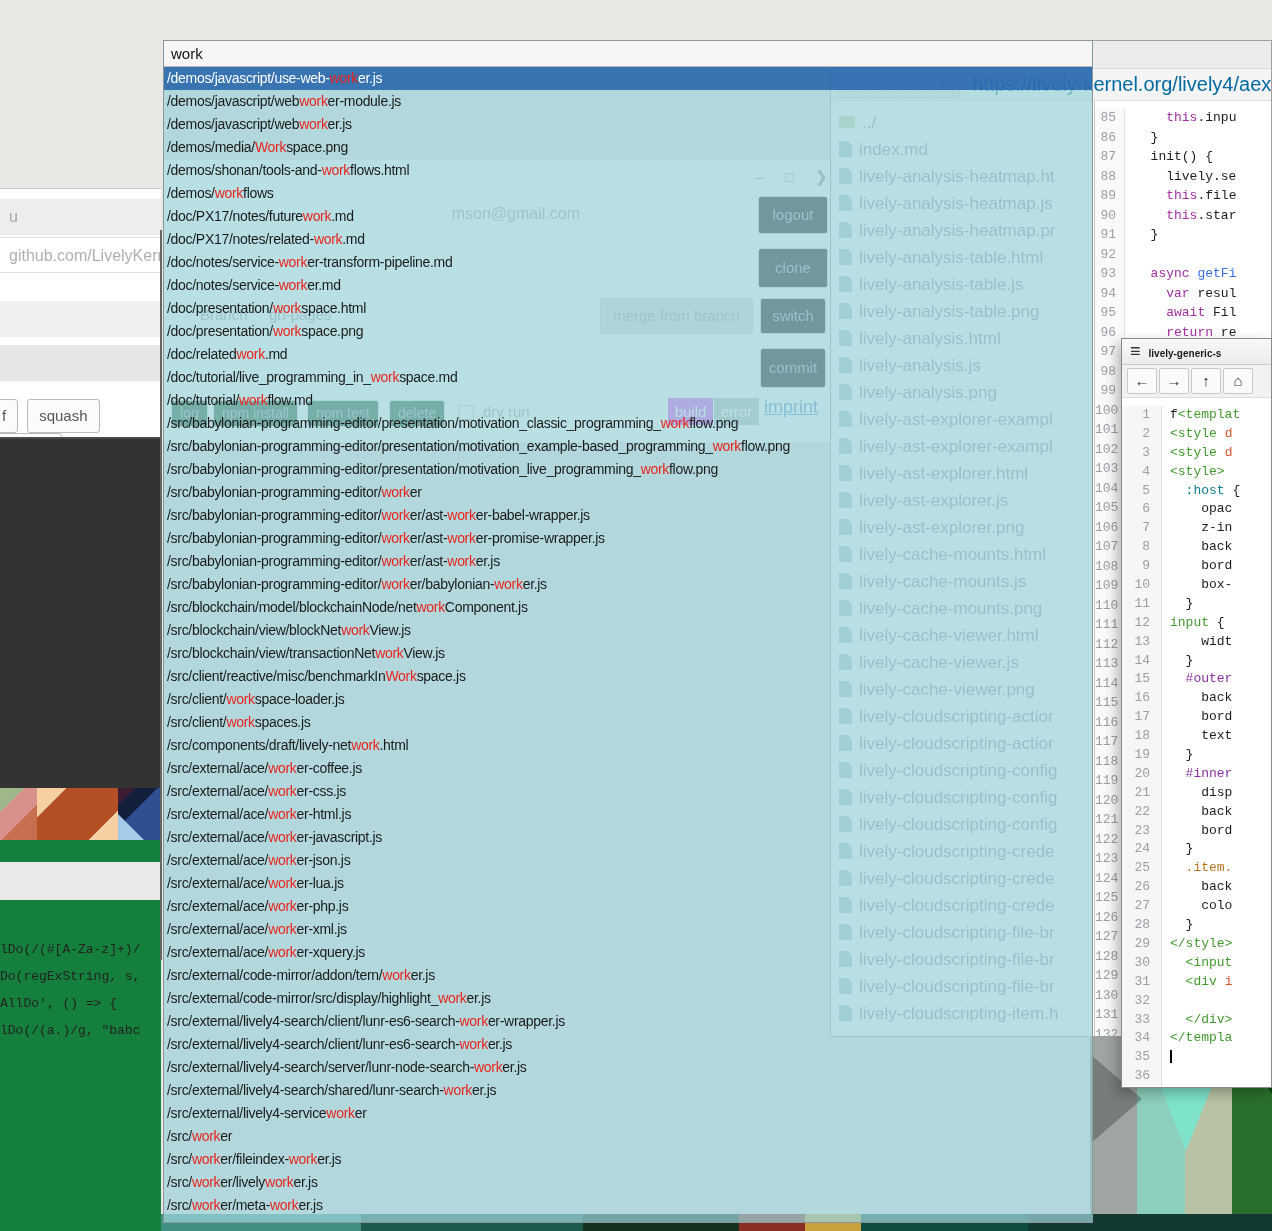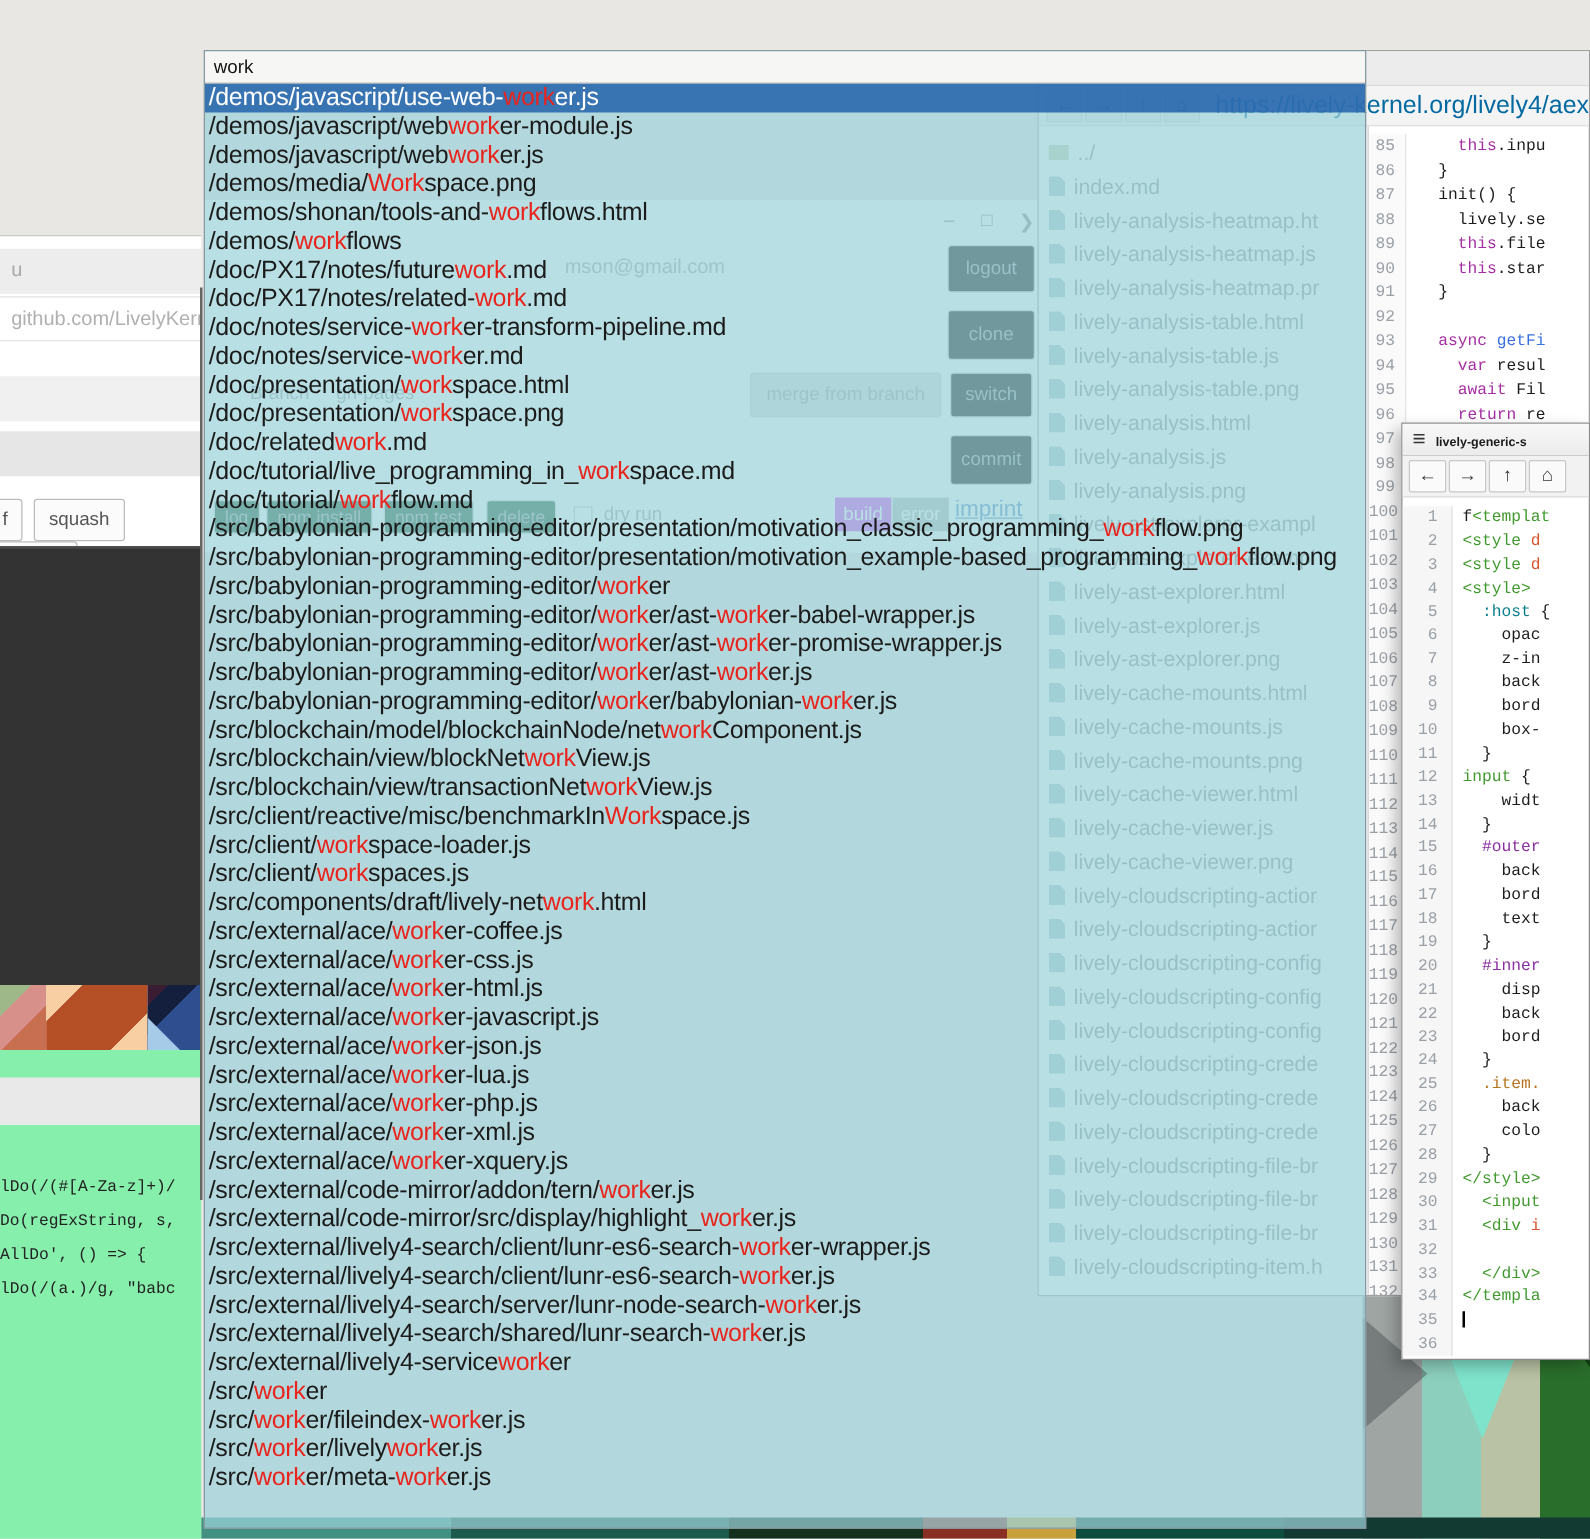--- a/index.html
+++ b/index.html
@@ -38,21 +38,21 @@
     border-top:2px solid #4a4a4a; }
   #lp-art { position:absolute; left:0; top:788px; width:161px; height:52px; display:flex; }
   #lp-art .a1 { width:37px; height:52px;
     background:linear-gradient(135deg,#9fb88a 0 28%,#d8918a 28% 60%,#c86f52 60% 100%); }
   #lp-art .a2 { width:81px; height:52px;
     background:linear-gradient(135deg,#f7cfa2 22%,#b55026 22% 78%,#f7cfa2 78%); }
   #lp-art .a3 { width:43px; height:52px; position:relative;
     background:linear-gradient(135deg,#3a1d33 0 18%,#141f3e 18% 42%,#2e4e8f 42% 100%); }
   #lp-art .a3 i { position:absolute; left:0; bottom:0; width:26px; height:26px; display:block;
     background:#a6cbe8; clip-path:polygon(0 0,0 100%,100% 100%); }
-  #lp-bottom { position:absolute; left:0; top:840px; width:161px; height:391px; background:#86efac; }
+  #lp-bottom { position:absolute; left:0; top:840px; width:161px; height:391px; background:#15803d; }
   #lp-grayband { position:absolute; left:0; top:22px; width:161px; height:38px; background:#e9e9e9; }
   #lp-code { position:absolute; left:0; top:96px; width:161px;
     font-family:"Liberation Mono", monospace; font-size:13px; line-height:27px;
     color:#222; white-space:pre; }
   #lp-edge { position:absolute; right:-1px; top:230px; width:2px; height:730px; background:#666; }
 
   
   #ghost { left:163px; top:160px; width:668px; height:282px; background:#fdfdfd; }
   .ghost-ctl { position:absolute; top:8px; color:#888; font-size:15px; }
   #ghost-email { position:absolute; left:195px; top:45px; width:222px; text-align:right;
@@ -108,21 +108,21 @@
     font-family:"Liberation Mono", monospace; font-size:13px; height:100%; }
   .lcode { font-family:"Liberation Mono", monospace; font-size:13px; color:#1c1c1c;
     padding-left:10px; white-space:pre; }
 
   
   #overlay { left:163px; top:40px; width:930px; height:1183px;
     background:rgba(157,211,217,0.72); border:1px solid #88989e; overflow:hidden; }
   #overlay-inputrow { height:26px; background:#f6f6f4; border-bottom:1px solid #b8b8b8; }
   #search-input { width:100%; height:25px; border:none; outline:none; background:transparent;
     font-family:"Liberation Sans", sans-serif; font-size:15px; color:#111; padding-left:7px; }
-  .srow { height:23px; line-height:23px; font-size:20px; letter-spacing:-0.3px;
+  .srow { height:23px; line-height:23px; font-size:14px; letter-spacing:-0.3px;
     padding-left:3px; color:#1b1b1b; white-space:pre; }
   .srow.sel { background:rgba(25,90,168,0.8); color:#fff; }
   .c-t { color:inherit; white-space:pre; }
   .c-h { color:#e8241c; white-space:pre; }
 
   
   .c-kw  { color:#a42ea2; white-space:pre;text-align:center; }
   .c-fn  { color:#3a6fe0; white-space:pre; }
   .c-tag { color:#429a2f; white-space:pre; }
   .c-attr{ color:#d8542c; white-space:pre; }
@@ -322,20 +322,21 @@
       <div class="srow"><span class="c-t">/doc/PX17/notes/related-</span><span class="c-h">work</span><span class="c-t">.md</span></div>
       <div class="srow"><span class="c-t">/doc/notes/service-</span><span class="c-h">work</span><span class="c-t">er-transform-pipeline.md</span></div>
       <div class="srow"><span class="c-t">/doc/notes/service-</span><span class="c-h">work</span><span class="c-t">er.md</span></div>
       <div class="srow"><span class="c-t">/doc/presentation/</span><span class="c-h">work</span><span class="c-t">space.html</span></div>
       <div class="srow"><span class="c-t">/doc/presentation/</span><span class="c-h">work</span><span class="c-t">space.png</span></div>
       <div class="srow"><span class="c-t">/doc/related</span><span class="c-h">work</span><span class="c-t">.md</span></div>
       <div class="srow"><span class="c-t">/doc/tutorial/live_programming_in_</span><span class="c-h">work</span><span class="c-t">space.md</span></div>
       <div class="srow"><span class="c-t">/doc/tutorial/</span><span class="c-h">work</span><span class="c-t">flow.md</span></div>
       <div class="srow"><span class="c-t">/src/babylonian-programming-editor/presentation/motivation_classic_programming_</span><span class="c-h">work</span><span class="c-t">flow.png</span></div>
       <div class="srow"><span class="c-t">/src/babylonian-programming-editor/presentation/motivation_example-based_programming_</span><span class="c-h">work</span><span class="c-t">flow.png</span></div>
+      <div class="srow"><span class="c-t">/src/babylonian-programming-editor/presentation/motivation_live_programming_</span><span class="c-h">work</span><span class="c-t">flow.png</span></div>
       <div class="srow"><span class="c-t">/src/babylonian-programming-editor/</span><span class="c-h">work</span><span class="c-t">er</span></div>
       <div class="srow"><span class="c-t">/src/babylonian-programming-editor/</span><span class="c-h">work</span><span class="c-t">er/ast-</span><span class="c-h">work</span><span class="c-t">er-babel-wrapper.js</span></div>
       <div class="srow"><span class="c-t">/src/babylonian-programming-editor/</span><span class="c-h">work</span><span class="c-t">er/ast-</span><span class="c-h">work</span><span class="c-t">er-promise-wrapper.js</span></div>
       <div class="srow"><span class="c-t">/src/babylonian-programming-editor/</span><span class="c-h">work</span><span class="c-t">er/ast-</span><span class="c-h">work</span><span class="c-t">er.js</span></div>
       <div class="srow"><span class="c-t">/src/babylonian-programming-editor/</span><span class="c-h">work</span><span class="c-t">er/babylonian-</span><span class="c-h">work</span><span class="c-t">er.js</span></div>
       <div class="srow"><span class="c-t">/src/blockchain/model/blockchainNode/net</span><span class="c-h">work</span><span class="c-t">Component.js</span></div>
       <div class="srow"><span class="c-t">/src/blockchain/view/blockNet</span><span class="c-h">work</span><span class="c-t">View.js</span></div>
       <div class="srow"><span class="c-t">/src/blockchain/view/transactionNet</span><span class="c-h">work</span><span class="c-t">View.js</span></div>
       <div class="srow"><span class="c-t">/src/client/reactive/misc/benchmarkIn</span><span class="c-h">Work</span><span class="c-t">space.js</span></div>
       <div class="srow"><span class="c-t">/src/client/</span><span class="c-h">work</span><span class="c-t">space-loader.js</span></div>

